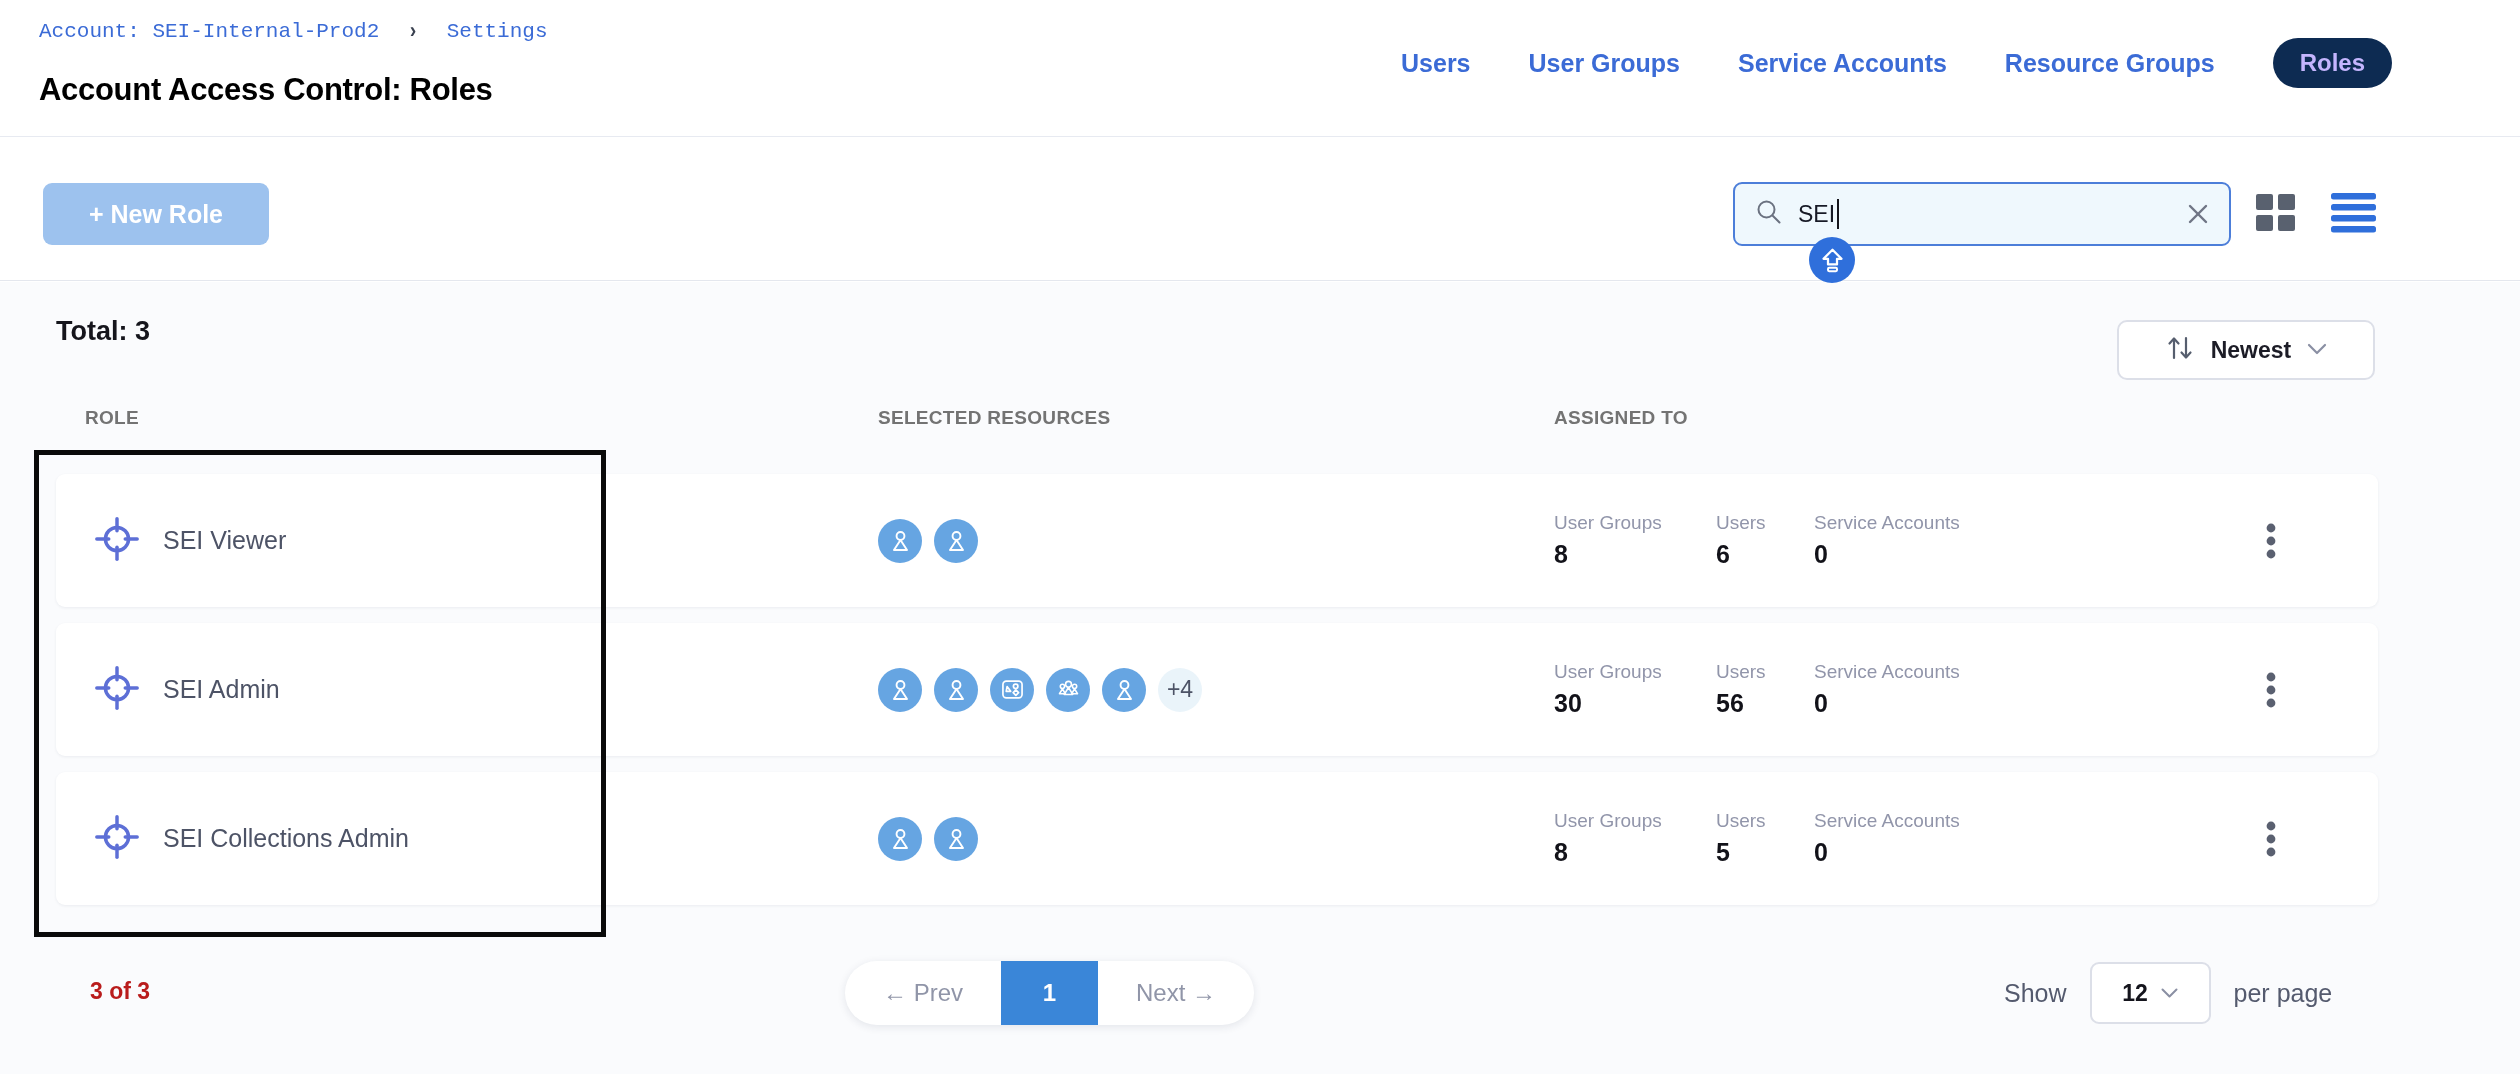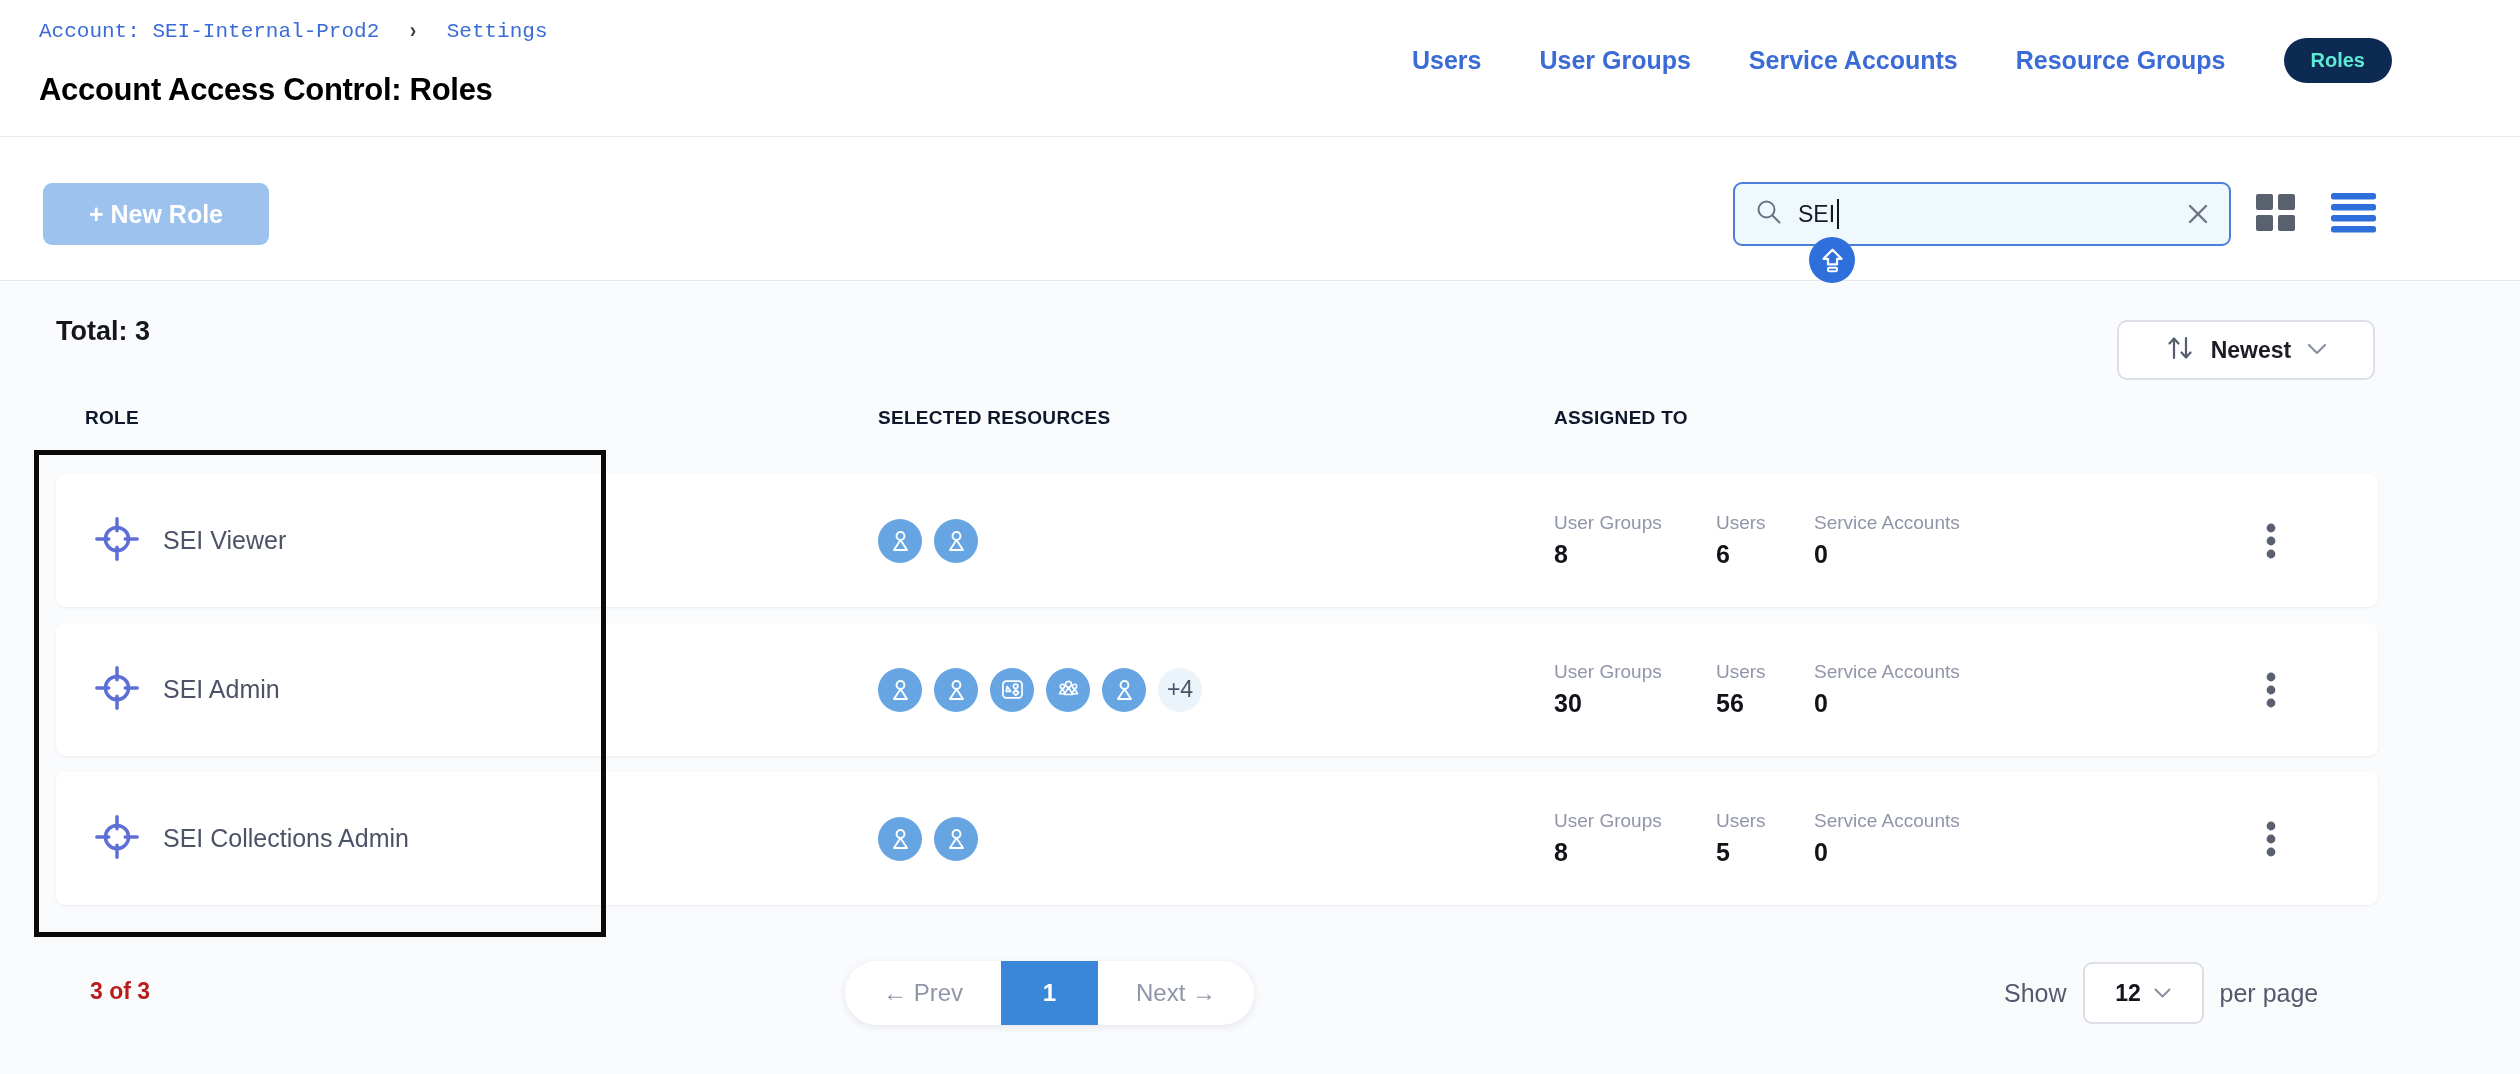--- a/index.html
+++ b/index.html
@@ -10,21 +10,21 @@
   }
 
   
   .topbar{ position:absolute; top:0; left:0; right:0; height:137px; background:#fff; border-bottom:1px solid #e7eaf1; }
   .breadcrumb{ position:absolute; left:39px; top:20px; display:flex; align-items:center; gap:28px; font-size:21px;font-family:Liberation Mono, monospace; }
   .breadcrumb .bc-link{ color:#3b6bd6; text-decoration:none; cursor:pointer; }
   .breadcrumb .sep{ color:#3a4150; font-size:19px; font-weight:700; transform:scaleY(1.15); }
   .title{ position:absolute; left:39px; top:72px; margin:0; font-size:31px; font-weight:700; color:#000000; letter-spacing:-0.3px; }
   .nav{ position:absolute; right:128px; top:38px; display:flex; align-items:center; gap:58px; }
   .nav .nav-link{ color:#3b6bd6; font-size:25px; font-weight:600; text-decoration:none; cursor:pointer; }
-  .pill{ background:#0d2b52; color:#5eead4; font-size:20px; font-weight:600; padding:11px 27px; border-radius:27px; cursor:pointer; }
+  .pill{ background:#0d2b52; color:#c4b5fd; font-size:24px; font-weight:600; padding:11px 27px; border-radius:27px; cursor:pointer; }
 
   
   .toolbar{ position:absolute; top:137px; left:0; right:0; height:144px; background:#fff; border-bottom:1px solid #e4e7ee;padding-left:22px; }
   .btn-new{ position:absolute; left:43px; top:46px; width:226px; height:62px; background:#9dc2ee; border:none; border-radius:9px;
             color:#fff; font-size:25px; font-weight:700; font-family:inherit; cursor:pointer; }
   .search{ position:absolute; left:1733px; top:45px; width:498px; height:64px; background:#eff8fd; border:2px solid #4c7ed9;
            border-radius:9px; display:flex; align-items:center; padding:0 20px; }
   .search .q{ font-size:23px; color:#171a26; margin-left:15px; }
   .caret{ width:2px; height:30px; background:#15151c; margin-left:2px; }
   .clear{ margin-left:auto; display:flex; align-items:center; cursor:pointer; }
@@ -34,21 +34,21 @@
                  display:flex; align-items:center; justify-content:center; z-index:5; }
 
   
   .content{ position:absolute; top:282px; left:0; right:0; bottom:0; background:#fafbfd; }
   .total{ position:absolute; left:56px; top:34px; font-size:27px; font-weight:700; color:#15151c; }
   .sort{ position:absolute; left:2117px; top:38px; width:258px; height:60px; background:#fff; border:2px solid #dcdfe8;
          border-radius:10px; display:flex; align-items:center; justify-content:center; gap:16px; cursor:pointer; }
   .sort .lbl{ font-size:23px; font-weight:700; color:#1c1c26; }
 
   .cols{ position:absolute; top:125px; left:56px; right:142px; display:grid; grid-template-columns:822px 676px 678px 1fr;
-         font-size:19px; font-weight:700; color:#0f172a; letter-spacing:0.3px; }
+         font-size:19px; font-weight:700; color:#737373; letter-spacing:0.3px; }
   .cols .c-role{ padding-left:29px; }
 
   .rows{ position:absolute; top:192px; left:56px; right:142px; }
   .card{ height:133px; background:#fff; border-radius:9px; margin-bottom:16px;
          display:grid; grid-template-columns:822px 676px 678px 1fr; align-items:center;
          box-shadow:0 1px 3px rgba(30,40,70,0.07); }
   .cell-role{ display:flex; align-items:center; gap:24px; padding-left:39px; }
   .role-name{ font-size:25px; color:#4d5366; }
   .cell-res{ display:flex; align-items:center; gap:12px; }
   .avatar{ width:44px; height:44px; border-radius:50%; background:#66a5e2; display:flex; align-items:center; justify-content:center; }
@@ -62,21 +62,21 @@
 
   .annotation{ position:absolute; left:34px; top:168px; width:572px; height:487px; border:5px solid #0a0a0a; pointer-events:none; }
 
   
   .count{ position:absolute; left:90px; top:696px; font-size:23px; font-weight:600; color:#b91c1c; }
   .pager{ position:absolute; left:845px; top:679px; height:64px; border-radius:32px; background:#fff; overflow:hidden;
           box-shadow:0 2px 8px rgba(30,40,70,0.10); display:flex; align-items:center; }
   .pager .pg-btn{ padding:0 38px; font-size:24px; color:#9095a8; background:none; border:none; font-family:inherit; cursor:pointer; }
   .pager .page{ width:97px; height:64px; background:#3a86d8; color:#fff; font-size:24px; font-weight:600;
                 display:flex; align-items:center; justify-content:center; cursor:pointer; }
-  .show-wrap{ position:absolute; left:2004px; top:679px; height:64px; display:flex; align-items:center; gap:16px; }
+  .show-wrap{ position:absolute; left:2004px; top:679px; height:64px; display:flex; align-items:center; gap:23px; }
   .show-label,.per-page{ font-size:25px; color:#545a6e; }
   .size-select{ width:121px; height:62px; border:2px solid #dcdfe8; border-radius:9px; background:#fff;
                 display:flex; align-items:center; justify-content:center; gap:13px; cursor:pointer; }
   .size-select .n{ font-size:23px; font-weight:700; color:#14141c; }
 </style>
 </head>
 <body>
 
 <div class="app">
 

